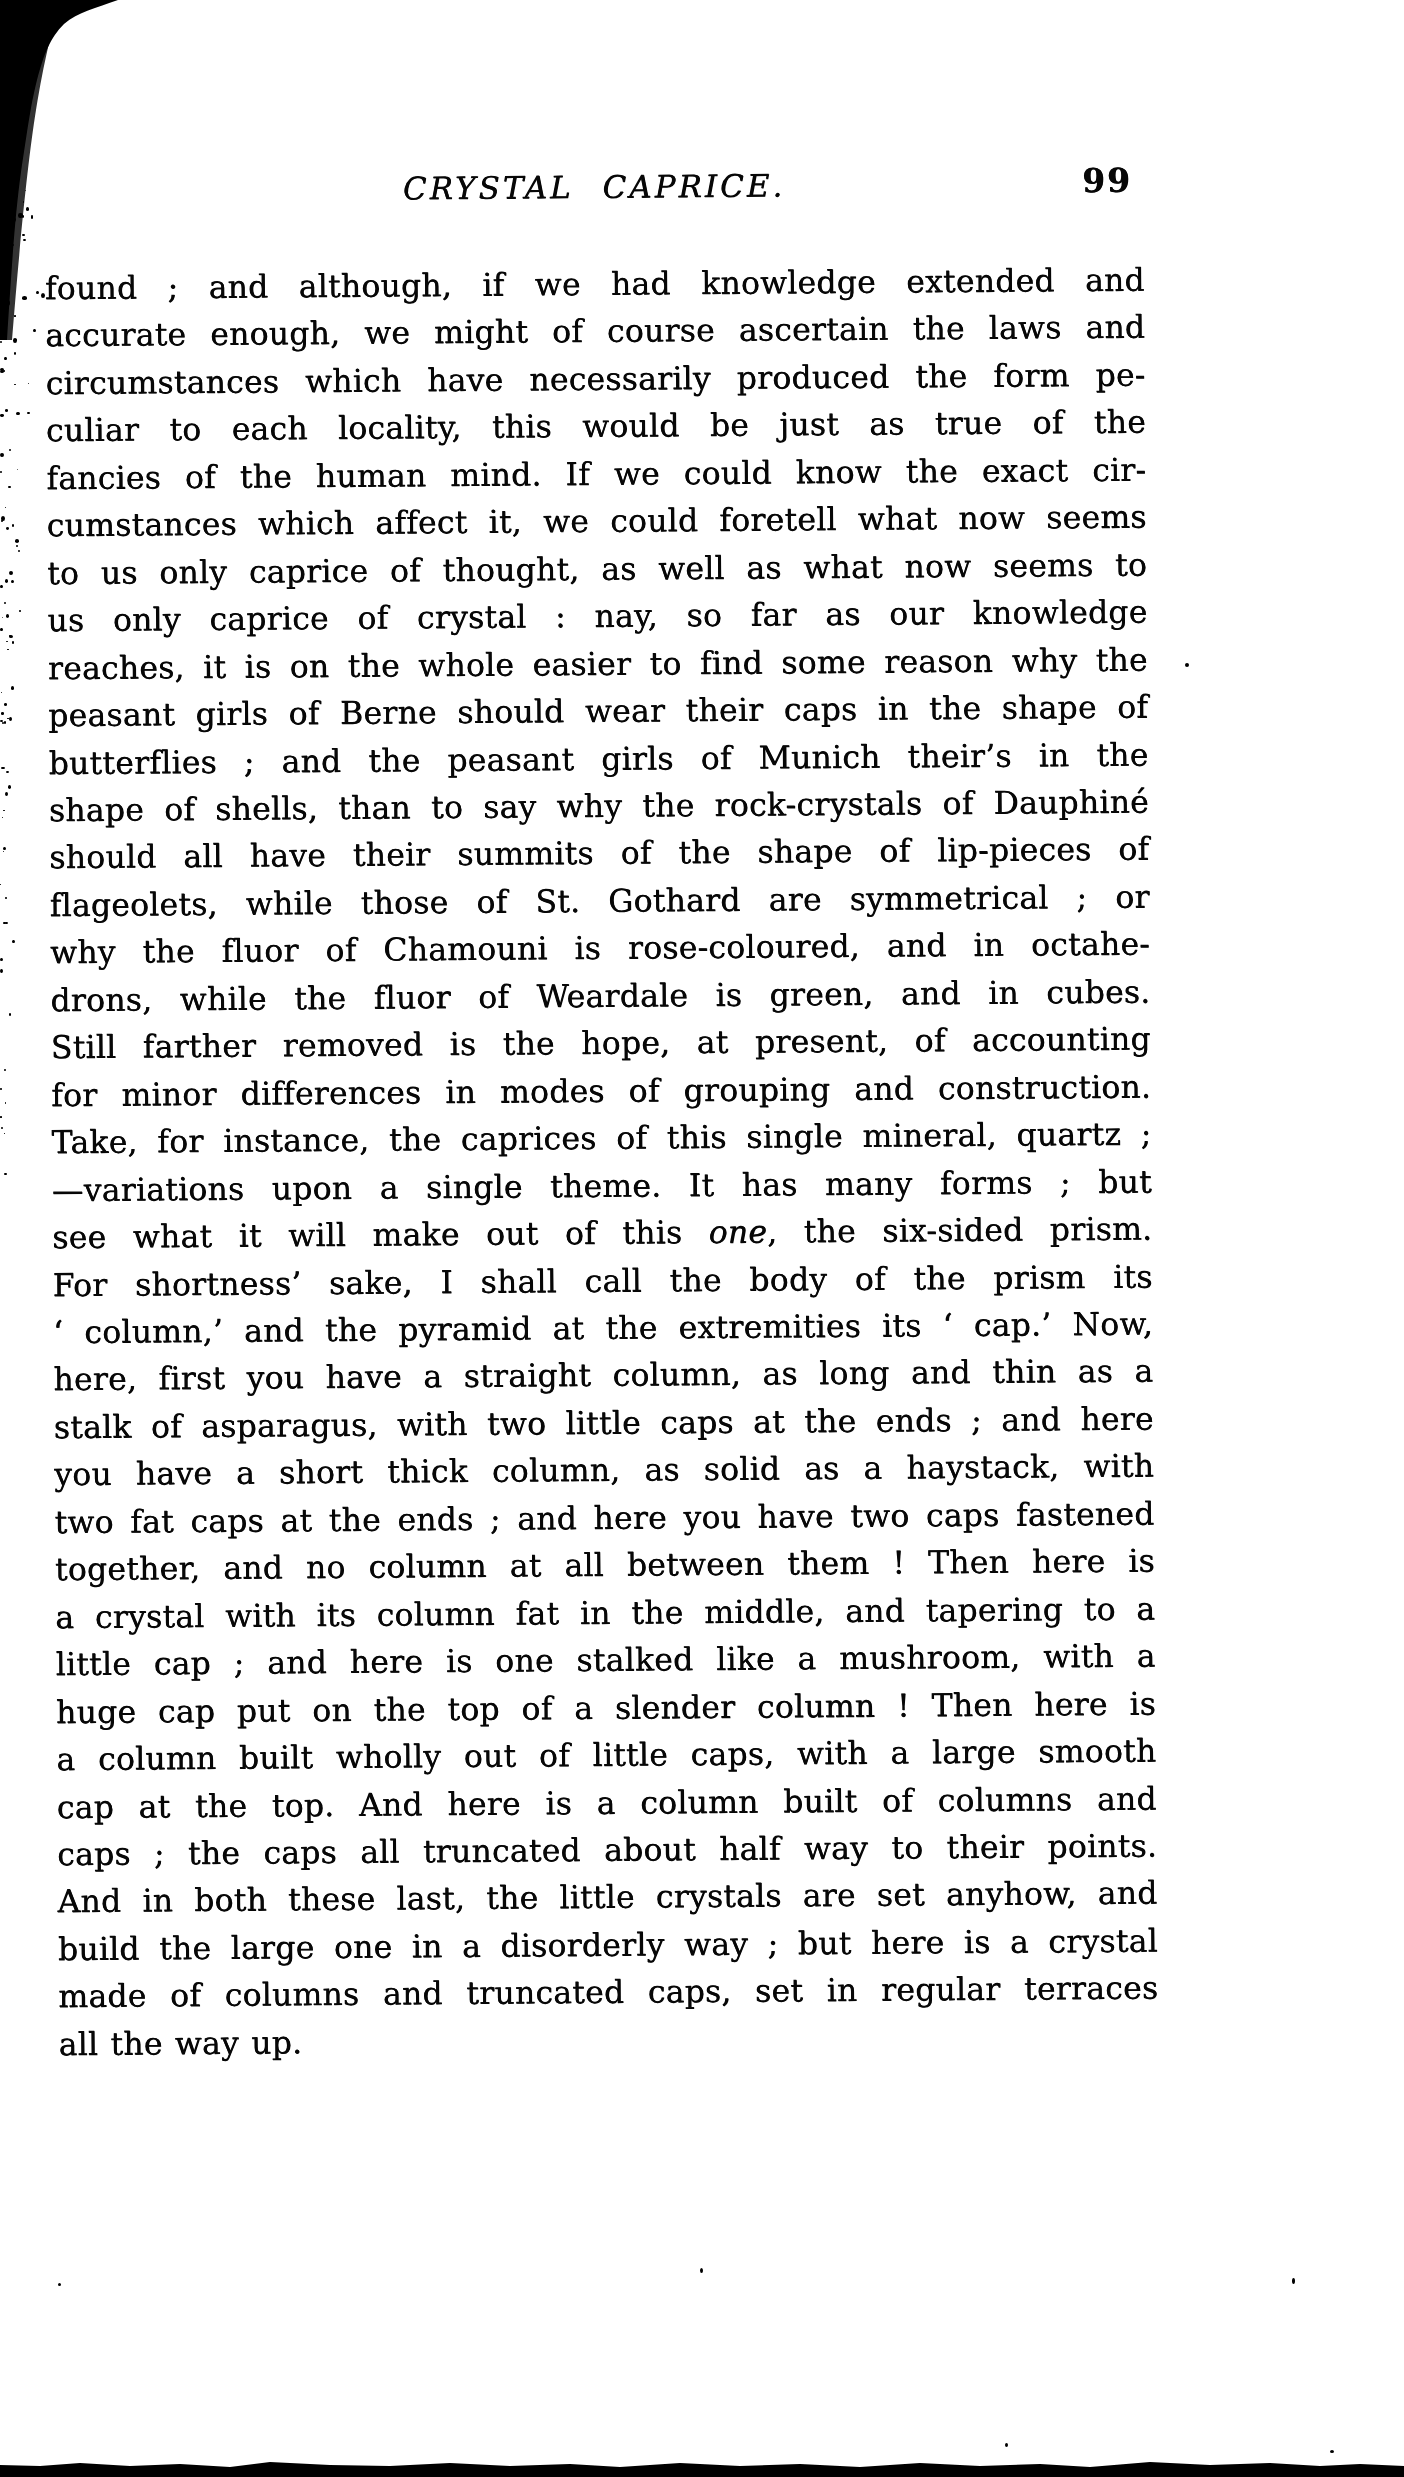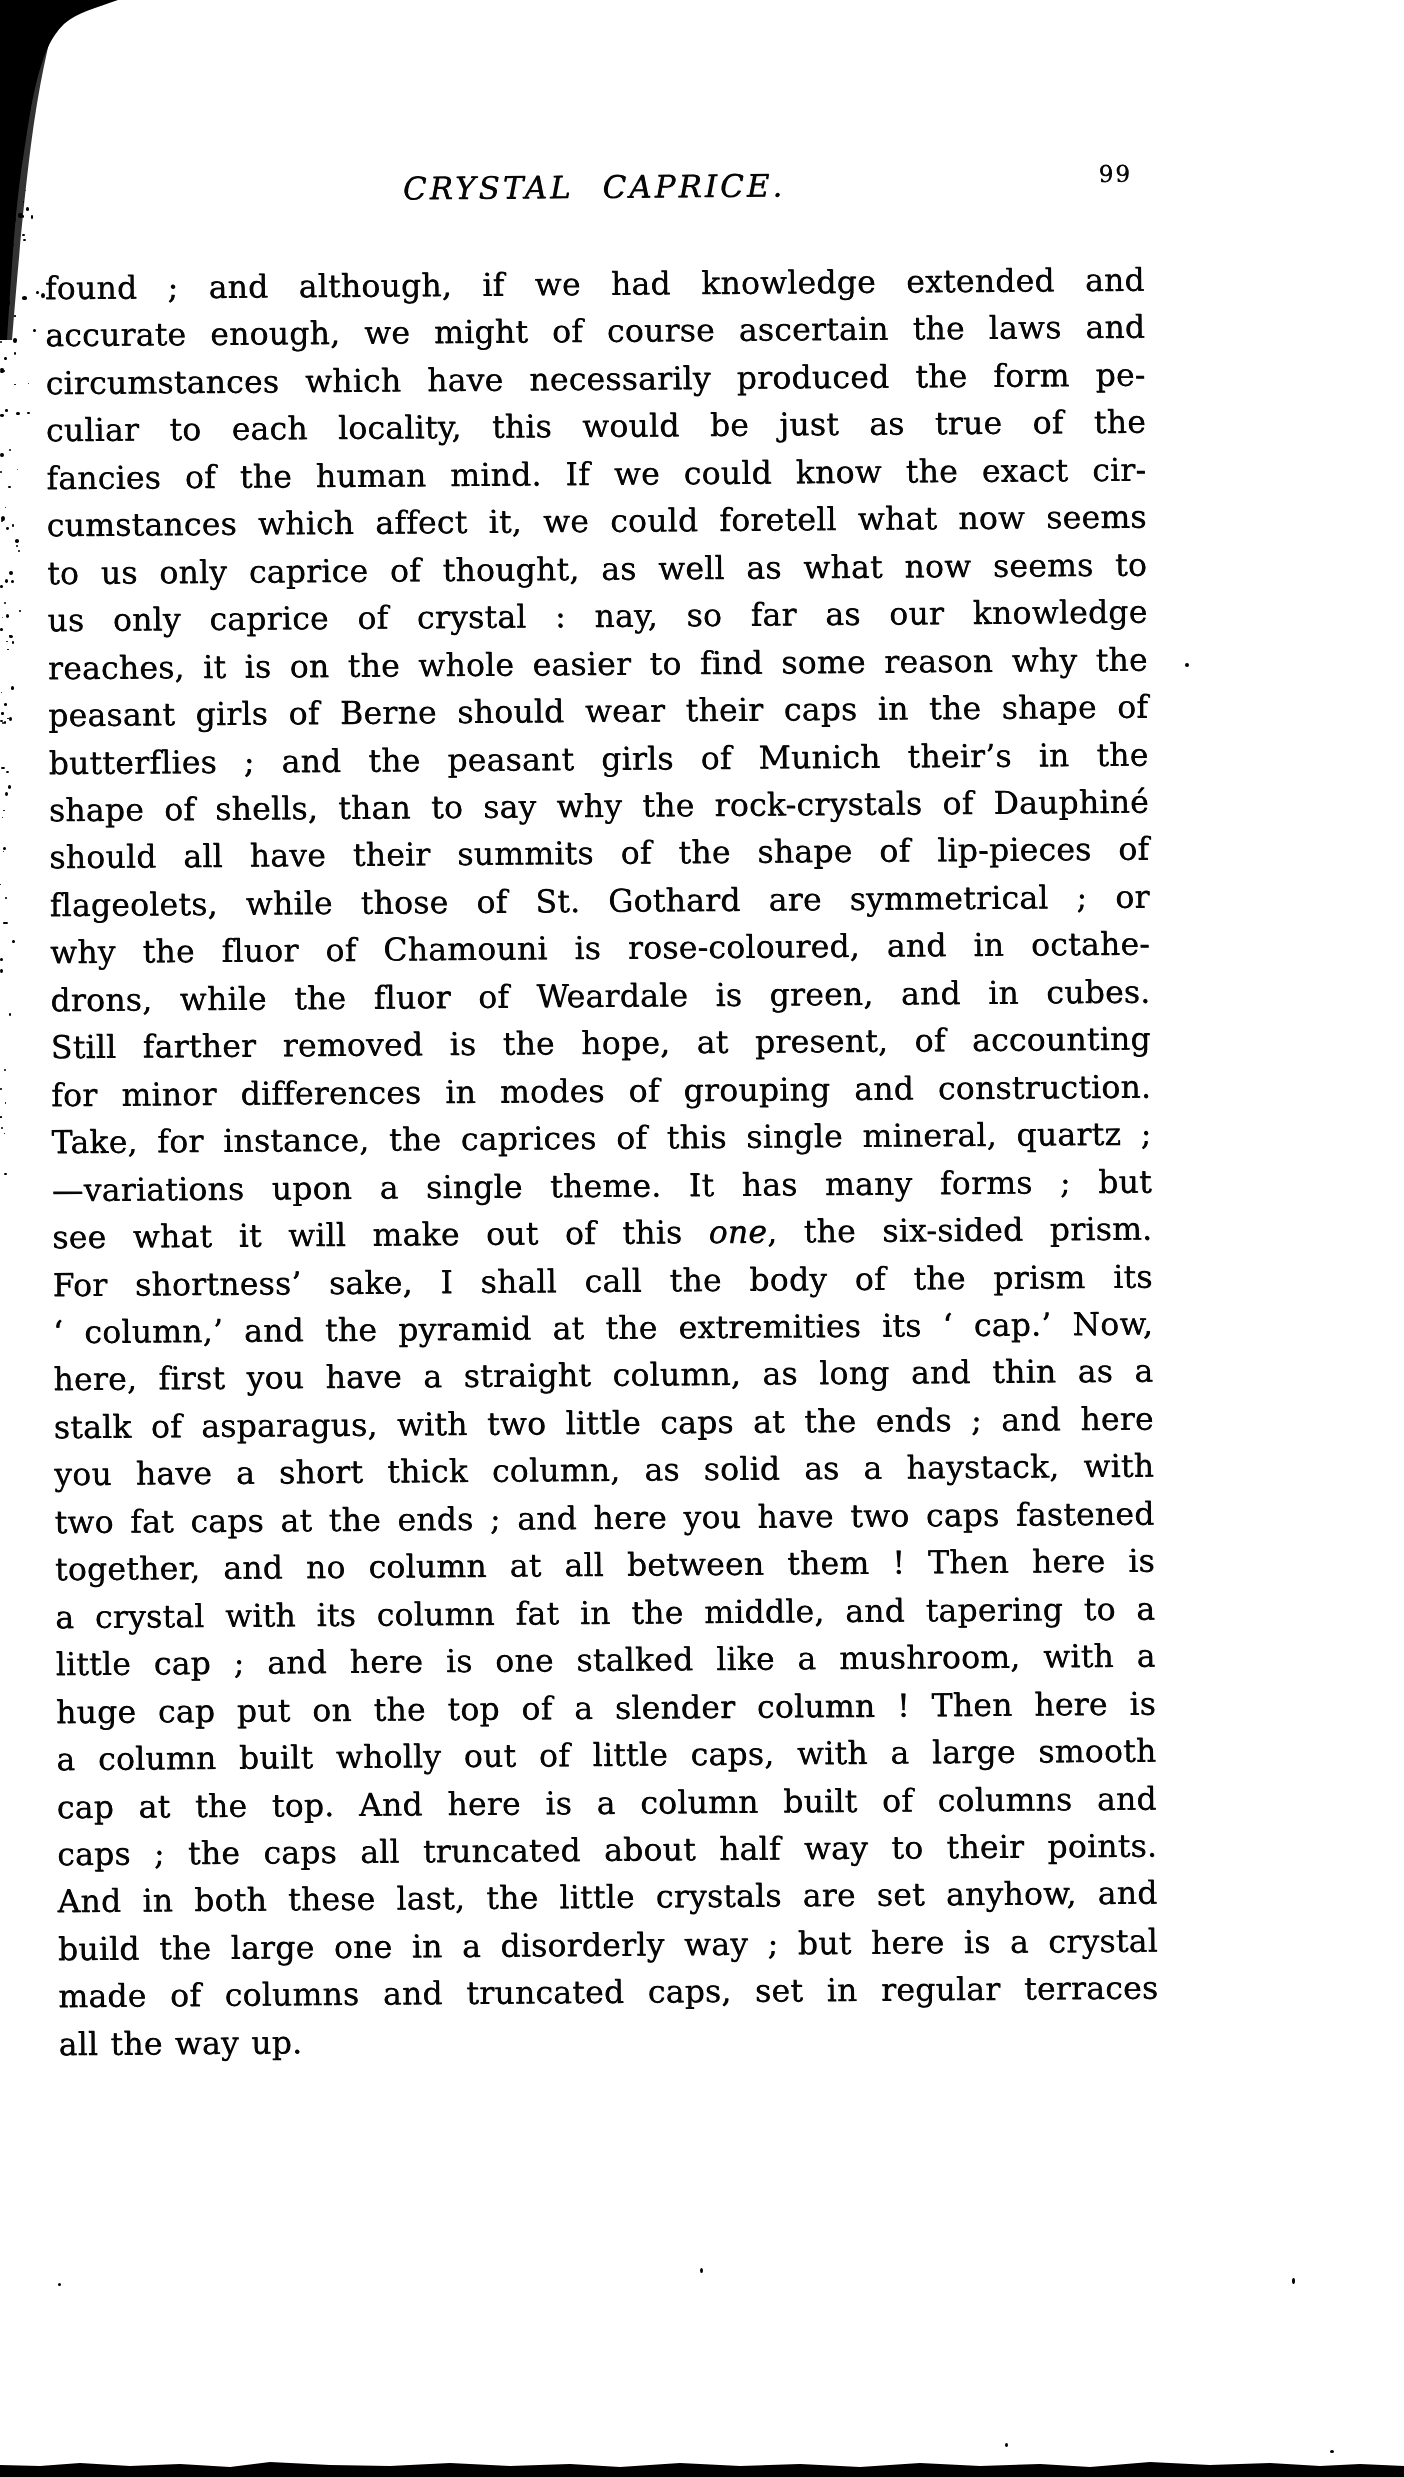--- a/index.html
+++ b/index.html
@@ -31,22 +31,22 @@
     text-align: center;
     font-style: italic;
     font-size: 31px;
     letter-spacing: 3px;
     word-spacing: 16px;
     text-shadow: 0.4px 0.4px 0 currentColor;
   }
   .page-num {
     position: absolute;
     right: 12px; top: -4px;
-    font-size: 23px;
-    font-weight: 400;
+    font-size: 33px;
+    font-weight: 700;
     letter-spacing: 2px;
     font-style: normal;
     text-shadow: 0.3px 0.3px 0 currentColor;
   }
   .text-block {
     position: absolute;
     top: 260px; left: 52px; width: 1100px;
     font-size: 31.5px;
     letter-spacing: 0.2px;
     word-spacing: 2px;

